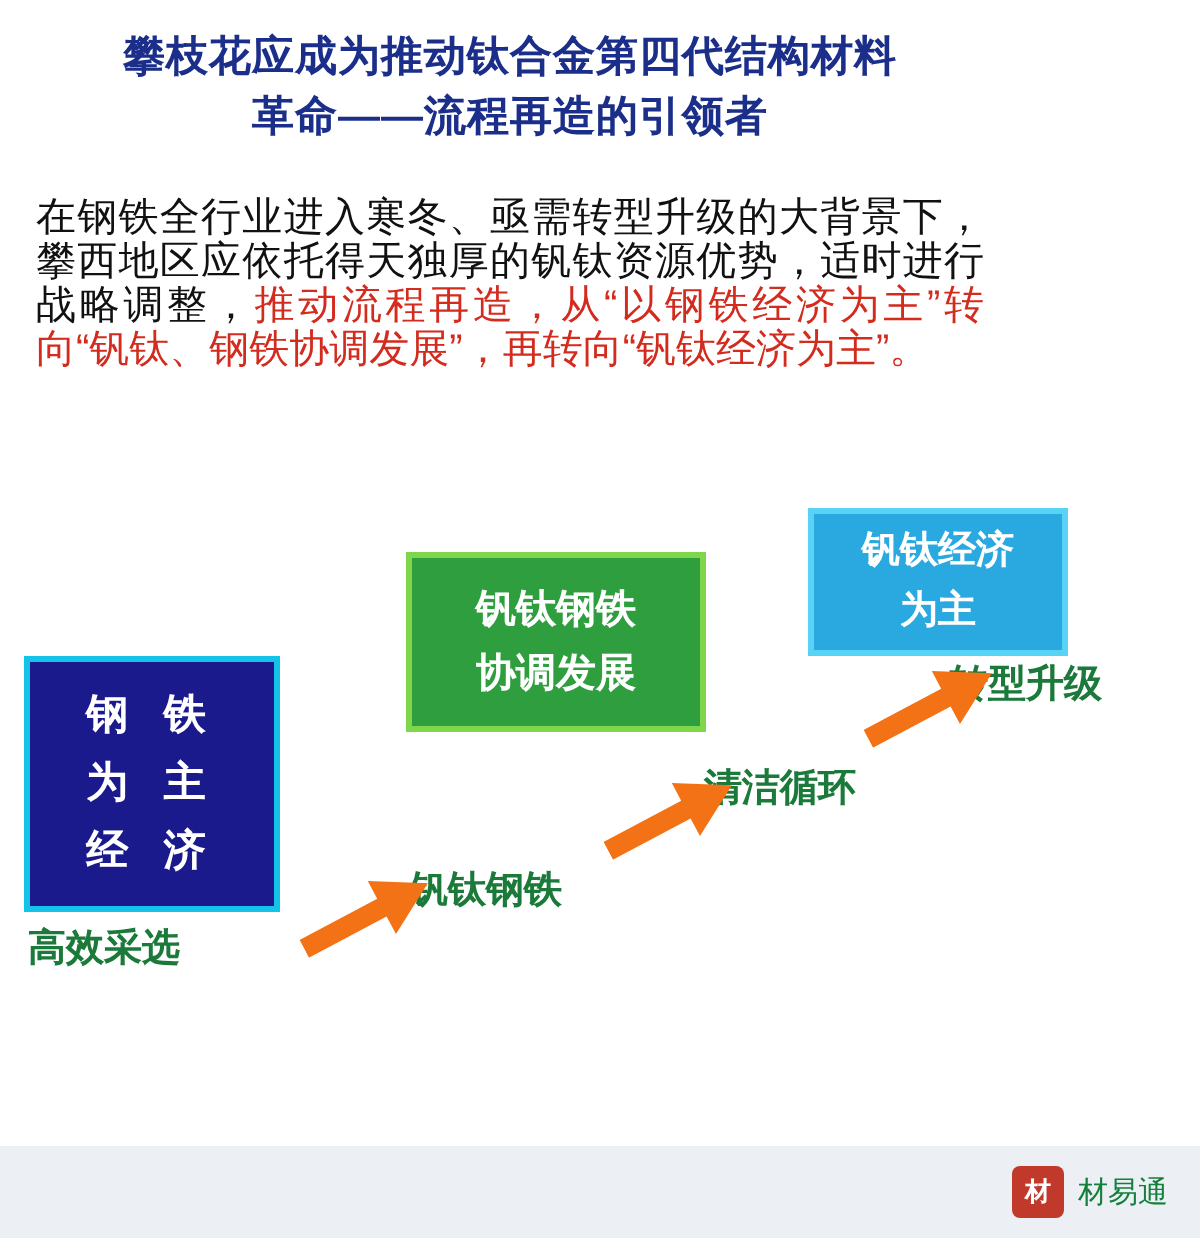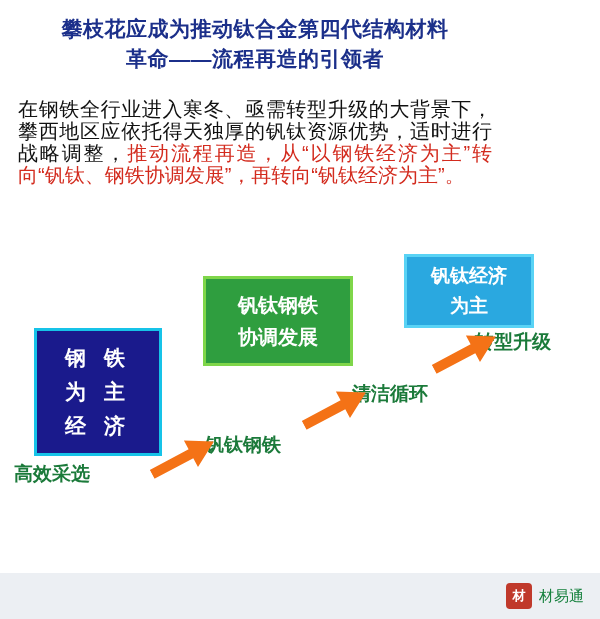--- a/index.html
+++ b/index.html
@@ -65,21 +65,20 @@
   }
   .node-1 {
     left: 12px;
     top: 132px;
     width: 128px;
     height: 128px;
     background: #1a1a8c;
     border: 3px solid #16c3e8;
     font-size: 21px;
     letter-spacing: 6px;
-    margin-left: 22px;
   }
   .node-2 {
     left: 203px;
     top: 80px;
     width: 150px;
     height: 90px;
     background: #2f9e3f;
     border: 3px solid #7fd64a;
     font-size: 20px;
     line-height: 32px;

